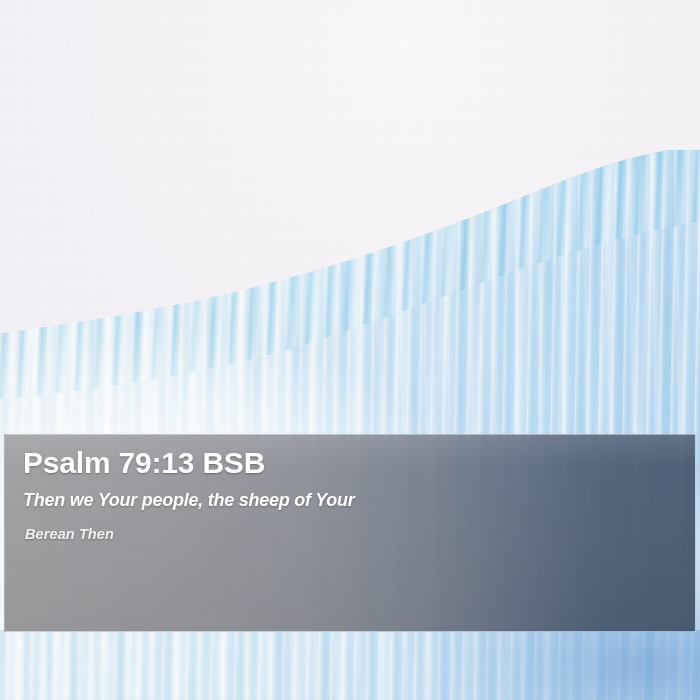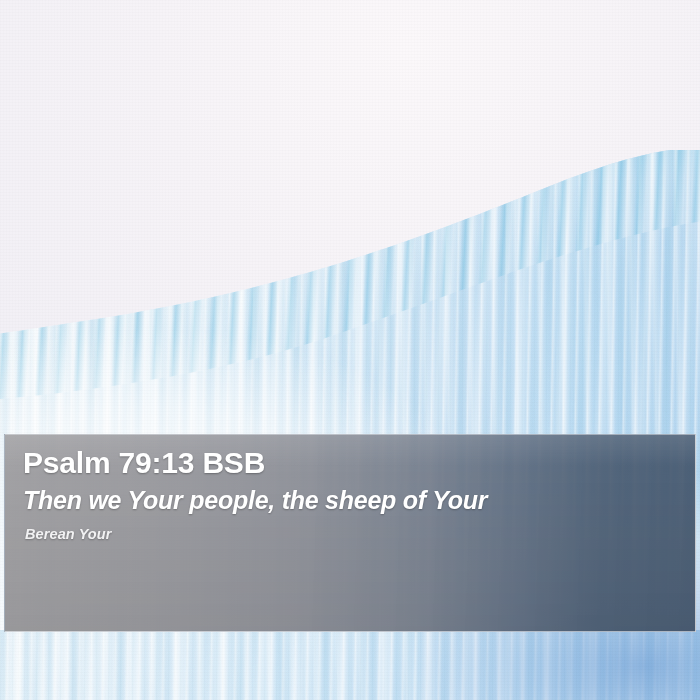--- a/index.html
+++ b/index.html
@@ -198,21 +198,21 @@
     font-weight: bold;
     font-style: normal;
     color: #ffffff;
     letter-spacing: -0.2px;
     line-height: 34px;
     text-shadow: 0 1px 2px rgba(0,0,0,0.30);
   }
 
   .verse-body {
     margin: 3px 0 0 0;
-    font-size: 25px;
+    font-size: 18px;
     font-weight: bold;
     font-style: italic;
     color: #ffffff;
     line-height: 34.5px;
     letter-spacing: -0.25px;
     text-shadow: 0 1px 2px rgba(0,0,0,0.28);
   }
 
   .verse-source {
     margin: 8px 0 0 2px;
@@ -247,16 +247,16 @@
   </div>
 
   <div class="verse-card">
 
     <div class="verse-ref">Psalm 79:13 BSB</div>
 
     <div class="verse-body">
       <span style="display: block; white-space: nowrap;">Then we Your people, the sheep of Your</span>
     </div>
 
-    <div class="verse-source">Berean Your</div>
+    <div class="verse-source">Berean Then</div>
   </div>
 
 </div>
 
 </body></html>

